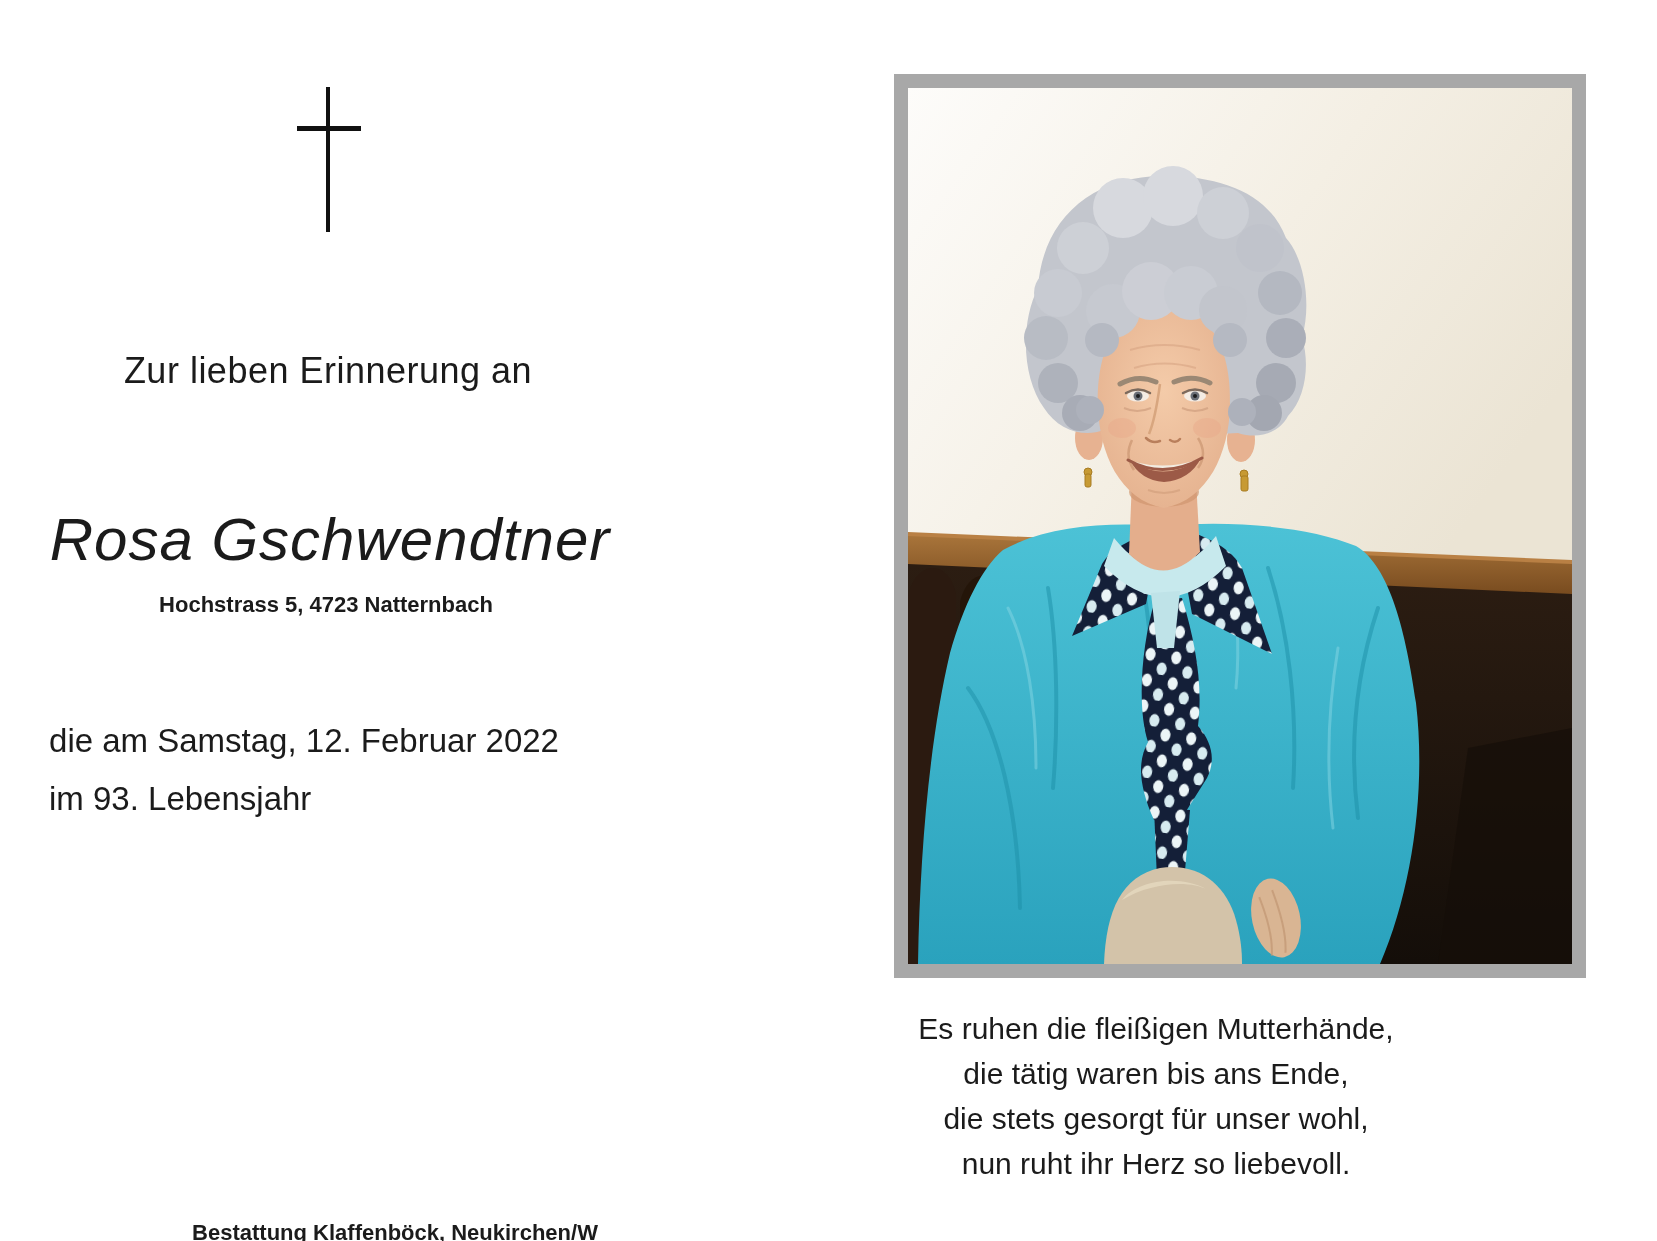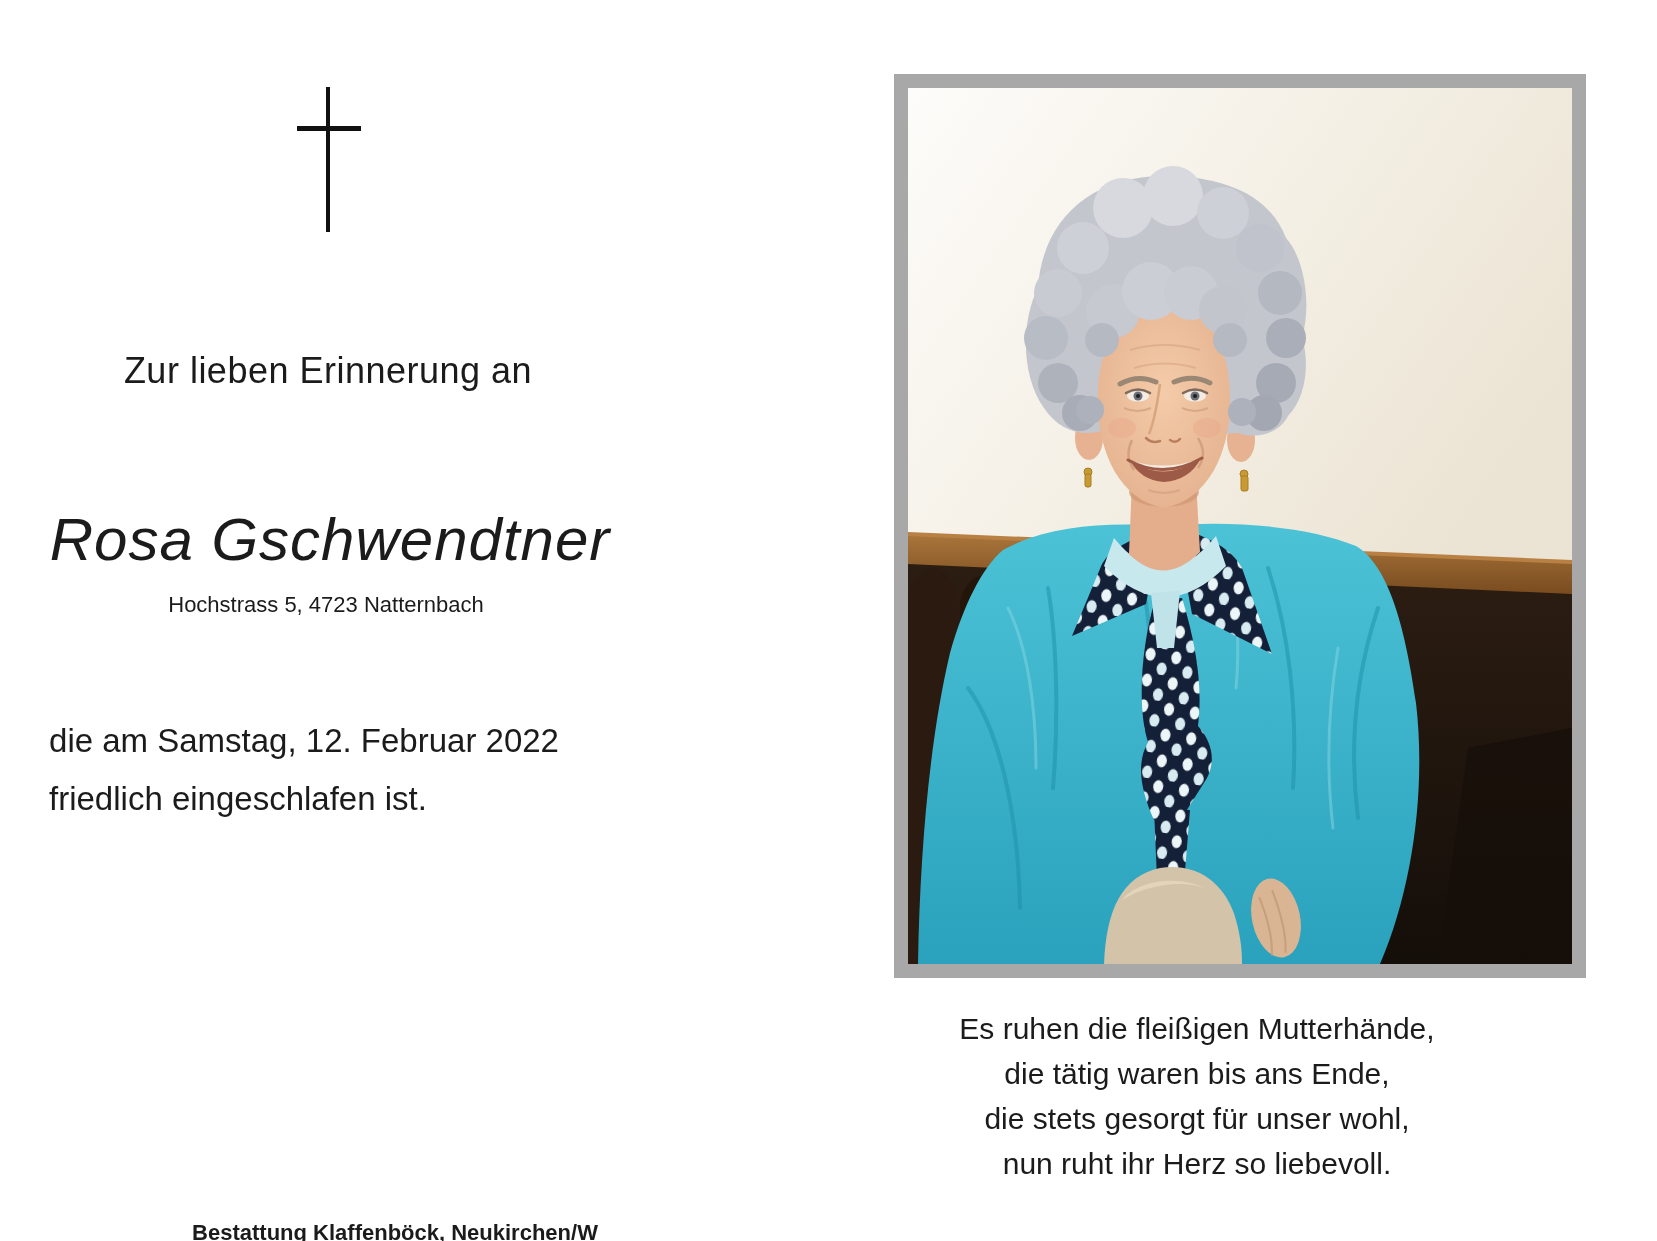--- a/index.html
+++ b/index.html
@@ -12,51 +12,51 @@
   .centered{transform:translateX(-50%);white-space:nowrap;}
 
   
   .cross{left:297px;top:87px;width:64px;height:145px;}
   .cross .v{position:absolute;left:29px;top:0;width:4px;height:145px;background:#111;}
   .cross .h{position:absolute;left:0;top:39px;width:64px;height:5px;background:#111;}
 
   
   .intro{left:328px;top:350px;font-size:36px;font-weight:300;letter-spacing:.5px;}
   .name{left:330px;top:505px;font-size:60px;font-style:italic;font-weight:400;letter-spacing:1px;}
-  .address{left:326px;top:592px;font-size:22px;font-weight:400;}
+  .address{left:326px;top:592px;font-size:22px;font-weight:700;}
   .death{left:304px;top:712px;font-size:33px;line-height:58px;font-weight:300;}
   .funeral{left:395px;top:1220px;font-size:22px;font-weight:700;}
 
   
   .photo-frame{
     left:894px;top:74px;width:692px;height:904px;box-sizing:border-box;
     border:14px solid #a8a8a8;background:#f6f3ec;
   }
   .photo-frame svg{display:block;width:664px;height:876px;}
 
   
-  .poem{left:1197px;top:1006px;font-size:30px;line-height:45px;font-weight:300;text-align:center;}
+  .poem{left:1156px;top:1006px;font-size:30px;line-height:45px;font-weight:300;text-align:center;}
 </style>
 </head>
 <body>
 
 <div>
 
   <div class="abs cross">
     <span class="v"></span>
     <span class="h"></span>
   </div>
 
   <div class="abs centered intro">Zur lieben Erinnerung an</div>
   <div class="abs centered name">Rosa Gschwendtner</div>
   <div class="abs centered address">Hochstrass 5, 4723 Natternbach</div>
 
   <div class="abs centered death">
     <div>die am Samstag, 12. Februar 2022</div>
-    <div>friedlich eingeschlafen ist.</div>
+    <div>im 93. Lebensjahr</div>
   </div>
 
   <div class="abs centered funeral">Bestattung Klaffenböck, Neukirchen/W</div>
 
   <div class="abs photo-frame">
     <svg viewBox="0 0 664 876" preserveAspectRatio="none">
       <defs>
         <linearGradient id="wall" x1="0" y1="0" x2="1" y2="0.55">
           <stop offset="0" stop-color="#fdfcfa"></stop>
           <stop offset="0.55" stop-color="#f4efe4"></stop>

